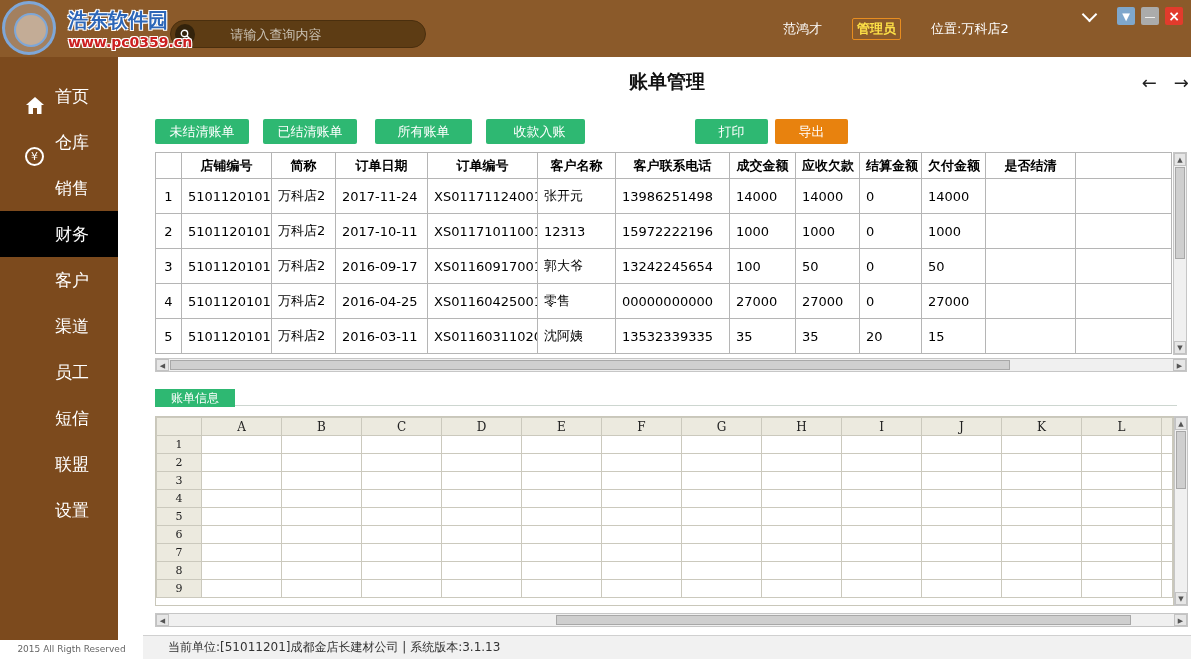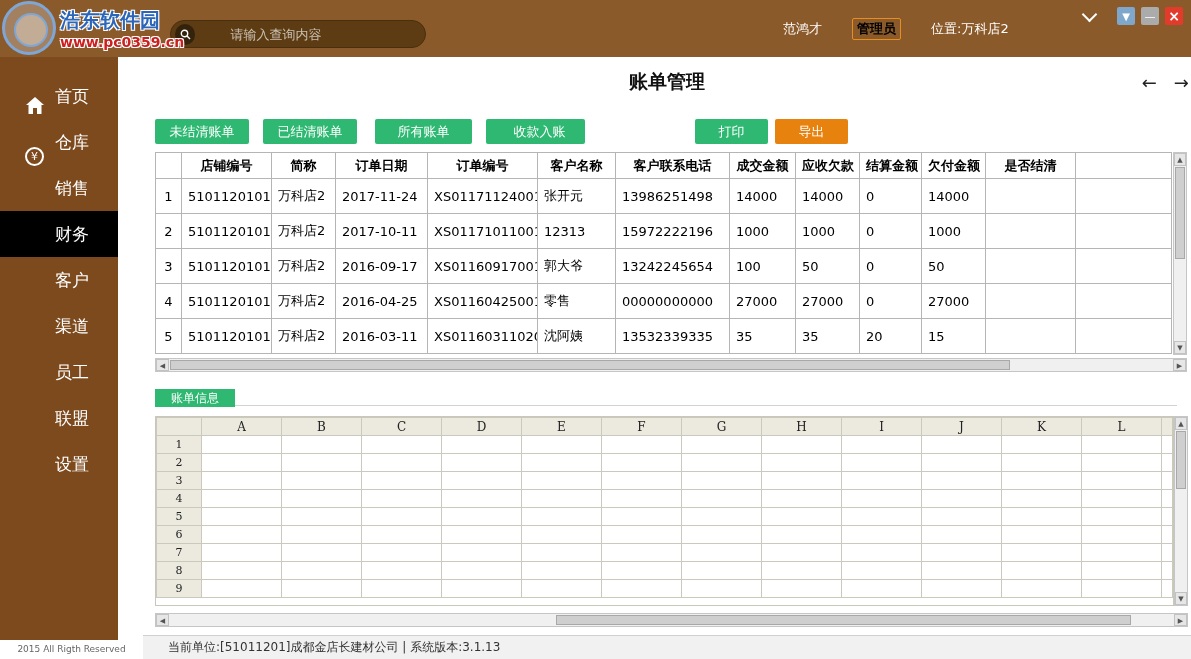--- a/index.html
+++ b/index.html
@@ -11,34 +11,34 @@
   .search-box { position:absolute; left:170px; top:20px; width:256px; height:28px;
     background:#5d3c14; border:1px solid #4a2f0e; border-radius:14px;
     display:flex; align-items:center; gap:8px; padding-left:4px; }
   .search-icon-wrap { width:21px; height:21px; border-radius:50%; background:#33230c;
     display:flex; align-items:center; justify-content:center; }
   .search-input { background:transparent; border:none; outline:none; color:#e8e2d8;
     font-size:13px; width:200px; font-family:inherit;margin-left:27px; }
   .search-input::placeholder { color:#c9c0b2; }
   .user-block { position:absolute; left:783px; top:18px; display:flex; gap:30px;
     color:#fff; font-size:13px; align-items:center; }
-  .user-role { color:#000000; font-weight:bold; border:1px solid rgba(255,154,30,.8);
+  .user-role { color:#fde047; font-weight:bold; border:1px solid rgba(255,154,30,.8);
     padding:1px 4px; border-radius:2px;text-align:right; }
   .win-controls { position:absolute; right:8px; top:7px; display:flex; align-items:center; gap:6px; }
   .chevron { width:11px; height:11px; border-left:2px solid #fff; border-bottom:2px solid #fff;
     transform:rotate(-45deg); margin-right:16px; margin-top:-4px; cursor:pointer; }
   .winbtn { width:18px; height:18px; border-radius:2px; color:#fff; font-size:10px;
     display:flex; align-items:center; justify-content:center; cursor:pointer; }
   .winbtn.drop { background:#7fa7cc; }
   .winbtn.min  { background:#ababab; font-size:11px; }
   .winbtn.close{ background:#e23b2c; font-size:14px; font-weight:bold; }
 
   
   .watermark { position:absolute; left:2px; top:1px; z-index:60; display:flex; align-items:center;
-    gap:4px; pointer-events:none; }
+    gap:12px; pointer-events:none; }
   .wm-circle { width:54px; height:54px; border-radius:50%; border:3px solid #7ea7d8;
     background:rgba(235,243,255,.25); position:relative; }
   .wm-circle::after { content:""; position:absolute; left:9px; top:9px; width:30px; height:30px;
     border-radius:50%; border:2px solid #7ea7d8; background:rgba(255,255,255,.35); }
   .wm-text1 { font-size:20px; font-weight:bold; color:#2c66b8;
     text-shadow:1px 1px 0 #fff,-1px -1px 0 #fff,1px -1px 0 #fff,-1px 1px 0 #fff; }
   .wm-text2 { font-size:14px; font-weight:bold; color:#cc1f1f;
     text-shadow:1px 1px 0 #fff,-1px -1px 0 #fff,1px -1px 0 #fff,-1px 1px 0 #fff; }
 
   
@@ -149,20 +149,21 @@
     <span class="side-icon" style="top:12px">
       <span class="coin-icon">¥</span>
     </span>
     <span>仓库</span>
   </div>
   <div class="side-item"><span>销售</span></div>
   <div class="side-item active"><span>财务</span></div>
   <div class="side-item"><span>客户</span></div>
   <div class="side-item"><span>渠道</span></div>
   <div class="side-item"><span>员工</span></div>
+  <div class="side-item"><span>短信</span></div>
   <div class="side-item"><span>联盟</span></div>
   <div class="side-item"><span>设置</span></div>
 </div>
 <div class="copyright">2015 All Rigth Reserved</div>
 
 <div class="main">
   <div class="page-title">账单管理</div>
 
   <div class="nav-icons">
     <span class="ic">←</span>

